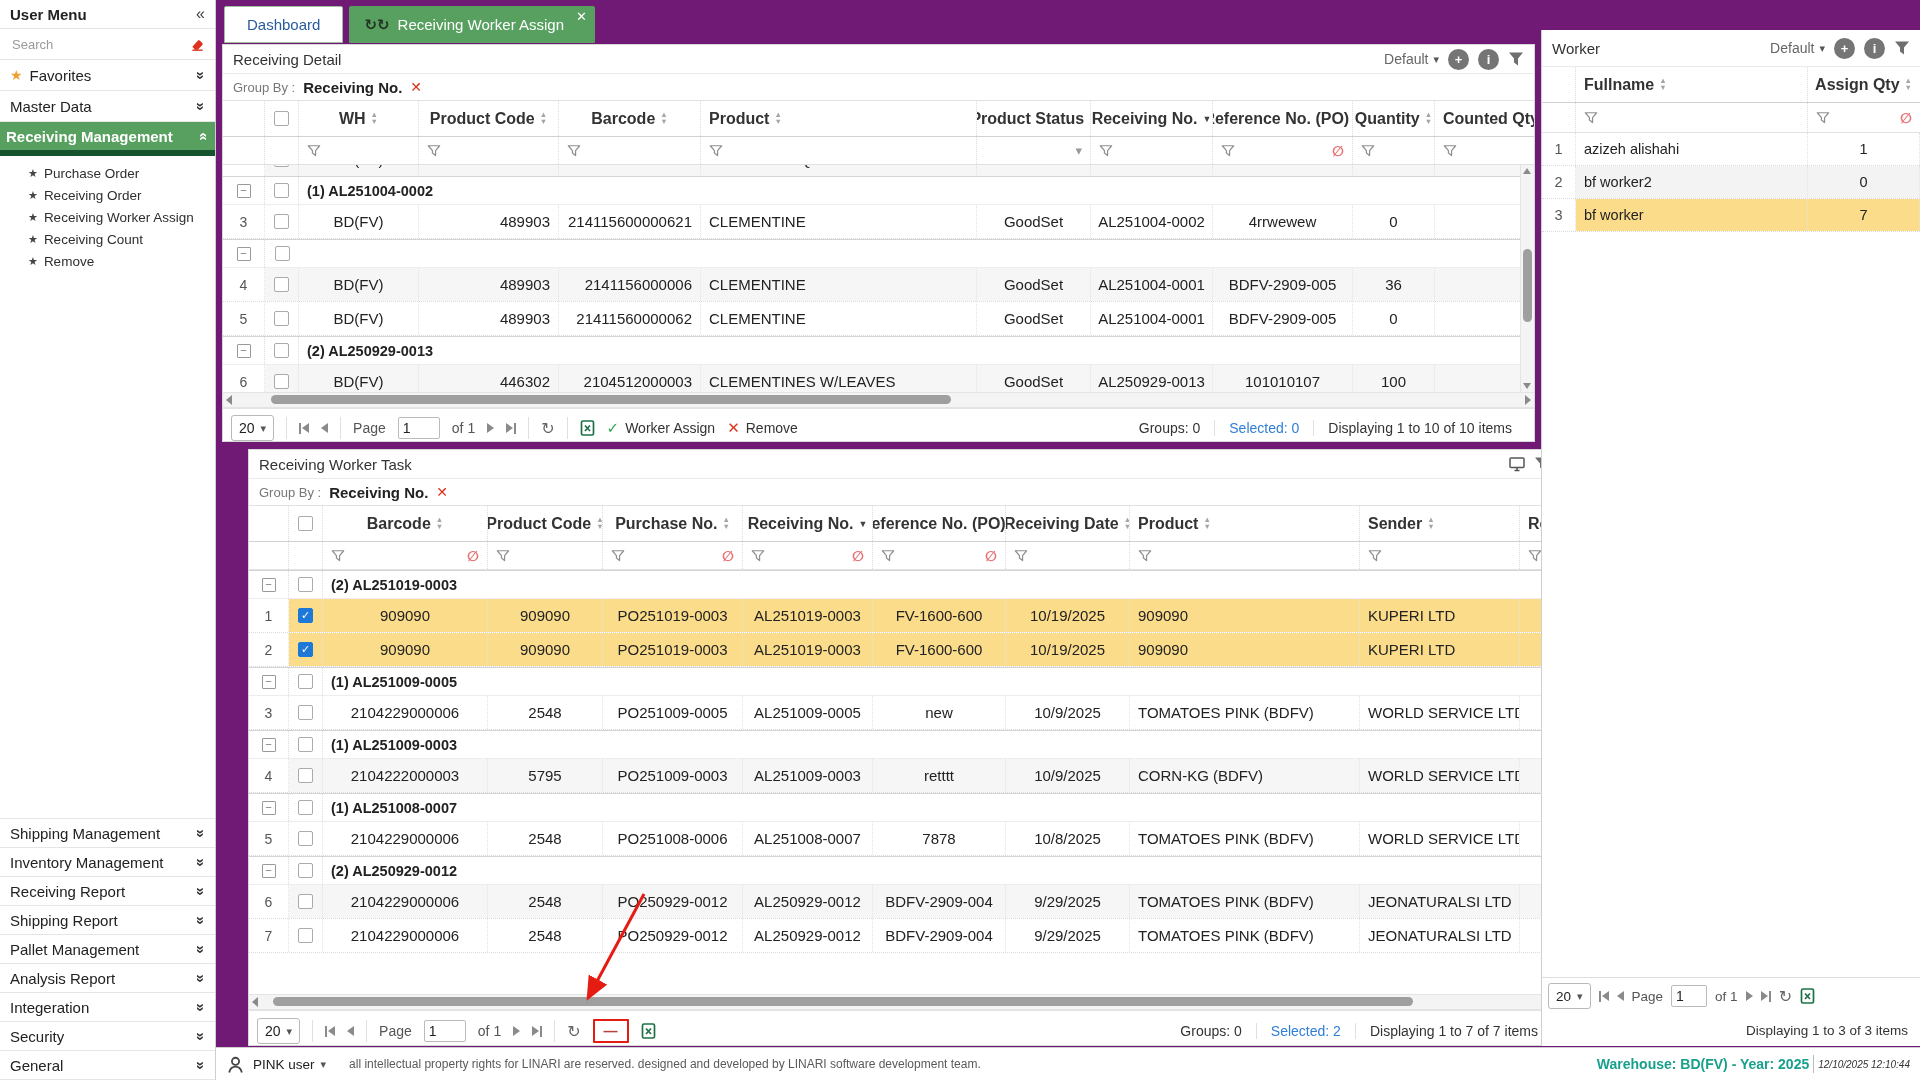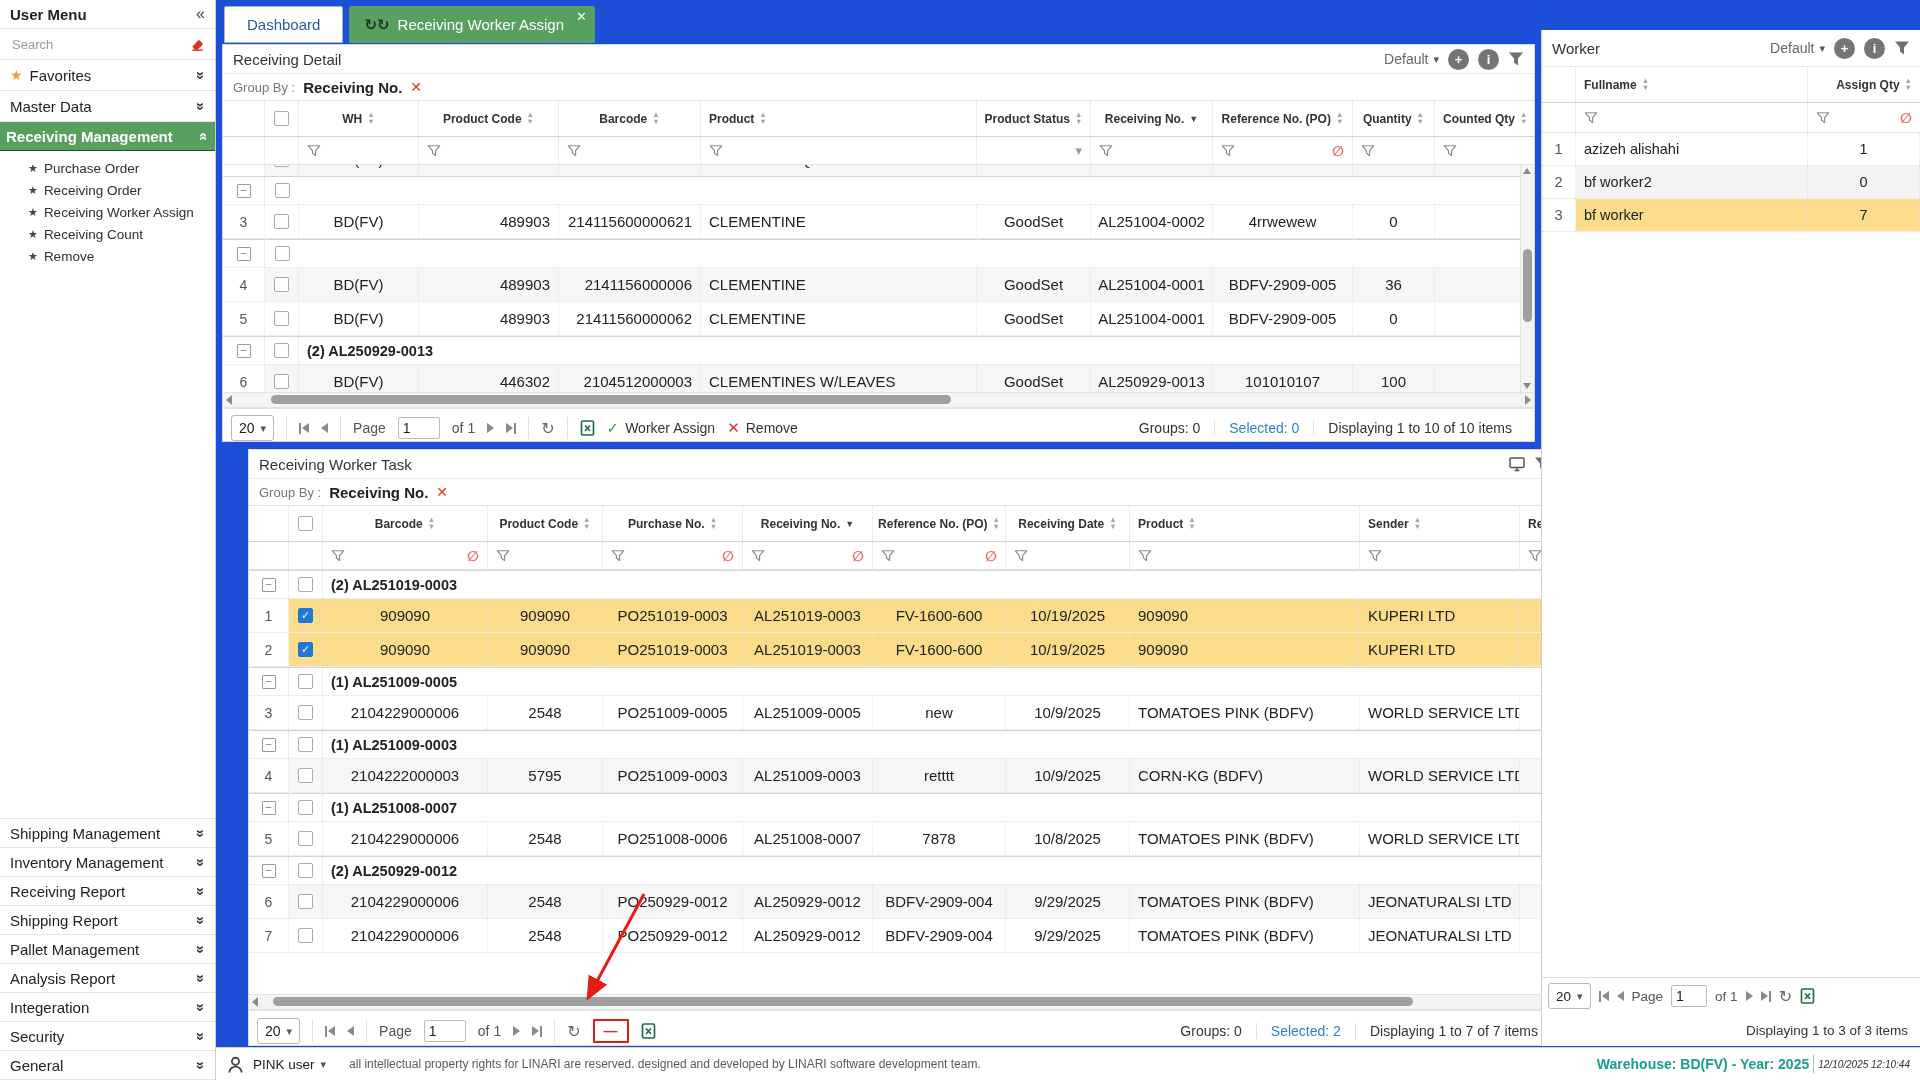--- a/index.html
+++ b/index.html
@@ -1,33 +1,33 @@
 <!DOCTYPE html>
 <html><head>
 <meta charset="utf-8">
 <style>
   html,body{margin:0;padding:0;background:#fff;}
-  .app{position:relative;width:1920px;height:1080px;background:#1d4ed8;overflow:hidden;
+  .app{position:relative;width:1920px;height:1080px;background:#701a75;overflow:hidden;
        font-family:"Liberation Sans","DejaVu Sans",sans-serif;color:#222;font-size:15px;}
   svg{display:block}
   
   .sidebar{position:absolute;left:0;top:0;width:216px;height:1080px;border-right:1px solid #cfcfcf;
            display:flex;flex-direction:column;background:#fff;box-sizing:border-box;}
   .sb-row{display:flex;align-items:center;height:28px;padding:0 10px;border-bottom:1px solid #e5e5e5;
           flex:0 0 auto;cursor:pointer;}
   .sb-title{font-weight:700;}
   .sb-right{margin-left:auto;color:#333;}
   .chev-l{font-size:16px;color:#444;}
   .chev2{display:inline-block;transform:rotate(90deg);font-size:15px;color:#333;font-weight:700;}
   .chev2.up{transform:rotate(-90deg);}
   .sb-search input{border:none;outline:none;flex:1;font-size:13px;color:#333;font-family:inherit;}
   .sb-search input::placeholder{color:#9a9a9a;}
   .star-o{color:#f0a030;font-size:14px;margin-right:7px;}
   .star-g{color:#454545;font-size:11px;margin-right:6px;}
-  .sb-active{background:#58a060;color:#fff;font-weight:700;border-bottom:1px solid #14532d;padding-left:6px;}
+  .sb-active{background:#58a060;color:#fff;font-weight:700;border-bottom:6px solid #14532d;padding-left:6px;}
   .sb-active .chev2{color:#fff;}
   .sb-sub{padding:6px 0 8px 0;}
   .sb-subitem{display:flex;align-items:center;height:22px;padding:0 0 0 28px;font-size:13.5px;color:#2e2e2e;cursor:pointer;}
   .sb-spacer{flex:1 1 auto;}
   
   .tabs{position:absolute;left:224px;top:6px;display:flex;gap:6px;height:37px;}
   .tab{display:flex;align-items:center;padding:0 22px;border:1px solid #9fbf9f;border-radius:2px 2px 0 0;
        background:#fff;color:#2a5a9e;font-size:15px;cursor:pointer;}
   .tab.active{position:relative;background:#58a060;border-color:#58a060;color:#fff;padding:0 30px 0 14px;}
   .tab.active .ref{color:#233323;font-weight:700;font-size:15px;margin-right:8px;}
@@ -52,21 +52,21 @@
   .g-detail{display:grid;grid-template-columns:42px 34px 120px 140px 142px 276px 114px 122px 140px 82px auto;}
   .g-task{display:grid;grid-template-columns:40px 34px 165px 115px 140px 130px 133px 124px 230px 160px auto;}
   .g-worker{display:grid;grid-template-columns:34px 232px auto;}
   .hdr{height:35px;border-bottom:1px solid #d2d2d2;align-items:center;flex:0 0 auto;}
   .flt{height:27px;border-bottom:1px solid #e2e2e2;align-items:center;flex:0 0 auto;}
   .c{display:flex;align-items:center;height:100%;padding:0 8px;box-sizing:border-box;overflow:hidden;
      white-space:nowrap;border-right:1px dotted #dcdcdc;}
   .c:last-child{border-right:none;}
   .ta-c{justify-content:center;}
   .ta-r{justify-content:flex-end;}
-  .hl{font-weight:700;font-size:12px;color:#333;cursor:pointer;}
+  .hl{font-weight:700;font-size:16px;color:#333;cursor:pointer;}
   .sort{display:inline-flex;flex-direction:column;align-items:center;margin-left:5px;color:#a5a5a5;
         font-size:7.5px;line-height:6.5px;}
   .sort::before{content:"▲";}
   .sort::after{content:"▼";}
   .sortd{margin-left:5px;color:#444;font-size:9px;}
   .sortd::before{content:"▼";}
   .fn{width:14px;height:14px;flex:0 0 auto;cursor:pointer;}
   .clr{margin-left:auto;color:#e87070;font-size:14px;font-weight:700;cursor:pointer;}
   .body{position:relative;overflow:hidden;flex:0 0 auto;}
   .row{height:33px;align-items:center;border-bottom:1px dotted #dbdbdb;cursor:pointer;background:#fff;}
@@ -401,20 +401,21 @@
           <div class="c"></div>
         </div>
       </div>
       <div class="grp g-detail">
         <div class="c ta-c">
             <span class="gi"></span>
           </div>
         <div class="c ta-c">
             <span class="cb"></span>
           </div>
+        <div class="c gl">(1) AL251004-0002</div>
       </div>
       <div class="row g-detail">
         <div class="c num">3</div>
         <div class="c ta-c">
             <span class="cb"></span>
           </div>
         <div class="c ta-c">BD(FV)</div>
         <div class="c ta-r">489903</div>
         <div class="c ta-r">214115600000621</div>
         <div class="c">CLEMENTINE</div>

